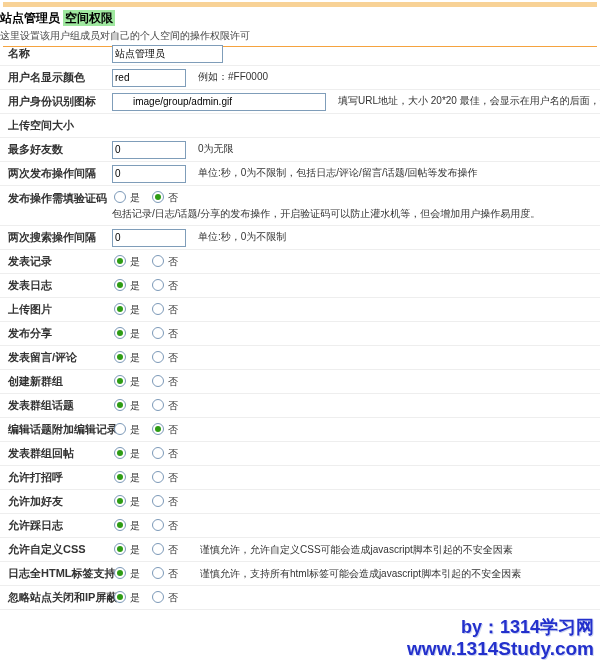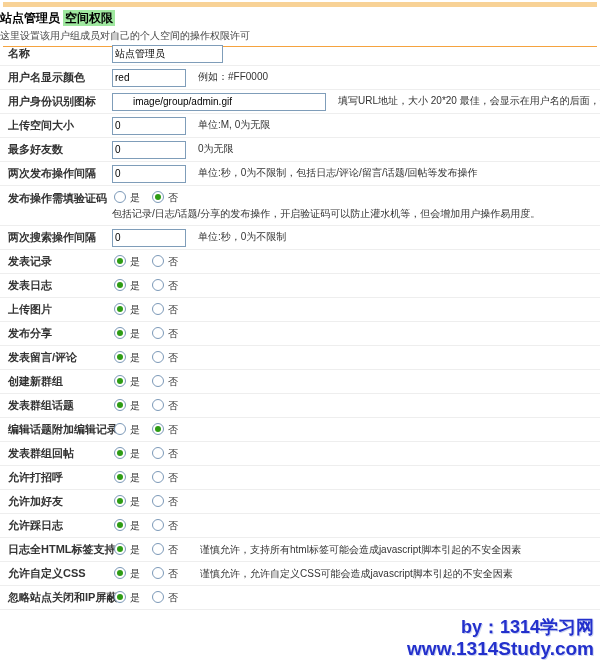--- a/index.html
+++ b/index.html
@@ -73,21 +73,20 @@
       <div class="row">
         <div class="row-label">用户名显示颜色</div>
         <div class="row-field"><input class="ti" value="red" style="width: 68px;"><span class="hint">例如：#FF0000</span></div>
       </div>
       <div class="row">
         <div class="row-label">用户身份识别图标</div>
         <div class="row-field"><input class="ti" value="image/group/admin.gif" style="width: 190px; padding-left: 20px;"><span class="hint">填写URL地址，大小 20*20 最佳，会显示在用户名的后面，作为身份识别</span></div>
       </div>
       <div class="row">
         <div class="row-label">上传空间大小</div>
-        <div class="row-field"><input class="ti" value="0" style="width: 68px;"><span class="hint">单位:M, 0为无限</span></div>
       </div>
       <div class="row">
         <div class="row-label">最多好友数</div>
         <div class="row-field"><input class="ti" value="0" style="width: 68px;"><span class="hint">0为无限</span></div>
       </div>
       <div class="row">
         <div class="row-label">两次发布操作间隔</div>
         <div class="row-field"><input class="ti" value="0" style="width: 68px;"><span class="hint">单位:秒，0为不限制，包括日志/评论/留言/话题/回帖等发布操作</span></div>
       </div>
       <div class="row tall">
@@ -167,29 +166,29 @@
           <div class="line"><span class="rb on"></span><span class="rl">是</span><span class="rb"></span><span class="rl">否</span></div>
         </div>
       </div>
       <div class="row">
         <div class="row-label">允许踩日志</div>
         <div class="row-field">
           <div class="line"><span class="rb on"></span><span class="rl">是</span><span class="rb"></span><span class="rl">否</span></div>
         </div>
       </div>
       <div class="row">
+        <div class="row-label">允许自定义CSS</div>
+        <div class="row-field">
+          <div class="line"><span class="rb on"></span><span class="rl">是</span><span class="rb"></span><span class="rl">否</span><span class="hint">谨慎允许，允许自定义CSS可能会造成javascript脚本引起的不安全因素</span></div>
+        </div>
+      </div>
+      <div class="row">
         <div class="row-label">日志全HTML标签支持</div>
         <div class="row-field">
           <div class="line"><span class="rb on"></span><span class="rl">是</span><span class="rb"></span><span class="rl">否</span><span class="hint">谨慎允许，支持所有html标签可能会造成javascript脚本引起的不安全因素</span></div>
-        </div>
-      </div>
-      <div class="row">
-        <div class="row-label">允许自定义CSS</div>
-        <div class="row-field">
-          <div class="line"><span class="rb on"></span><span class="rl">是</span><span class="rb"></span><span class="rl">否</span><span class="hint">谨慎允许，允许自定义CSS可能会造成javascript脚本引起的不安全因素</span></div>
         </div>
       </div>
       <div class="row">
         <div class="row-label">忽略站点关闭和IP屏蔽</div>
         <div class="row-field">
           <div class="line"><span class="rb on"></span><span class="rl">是</span><span class="rb"></span><span class="rl">否</span></div>
         </div>
       </div>
     </div>
 

